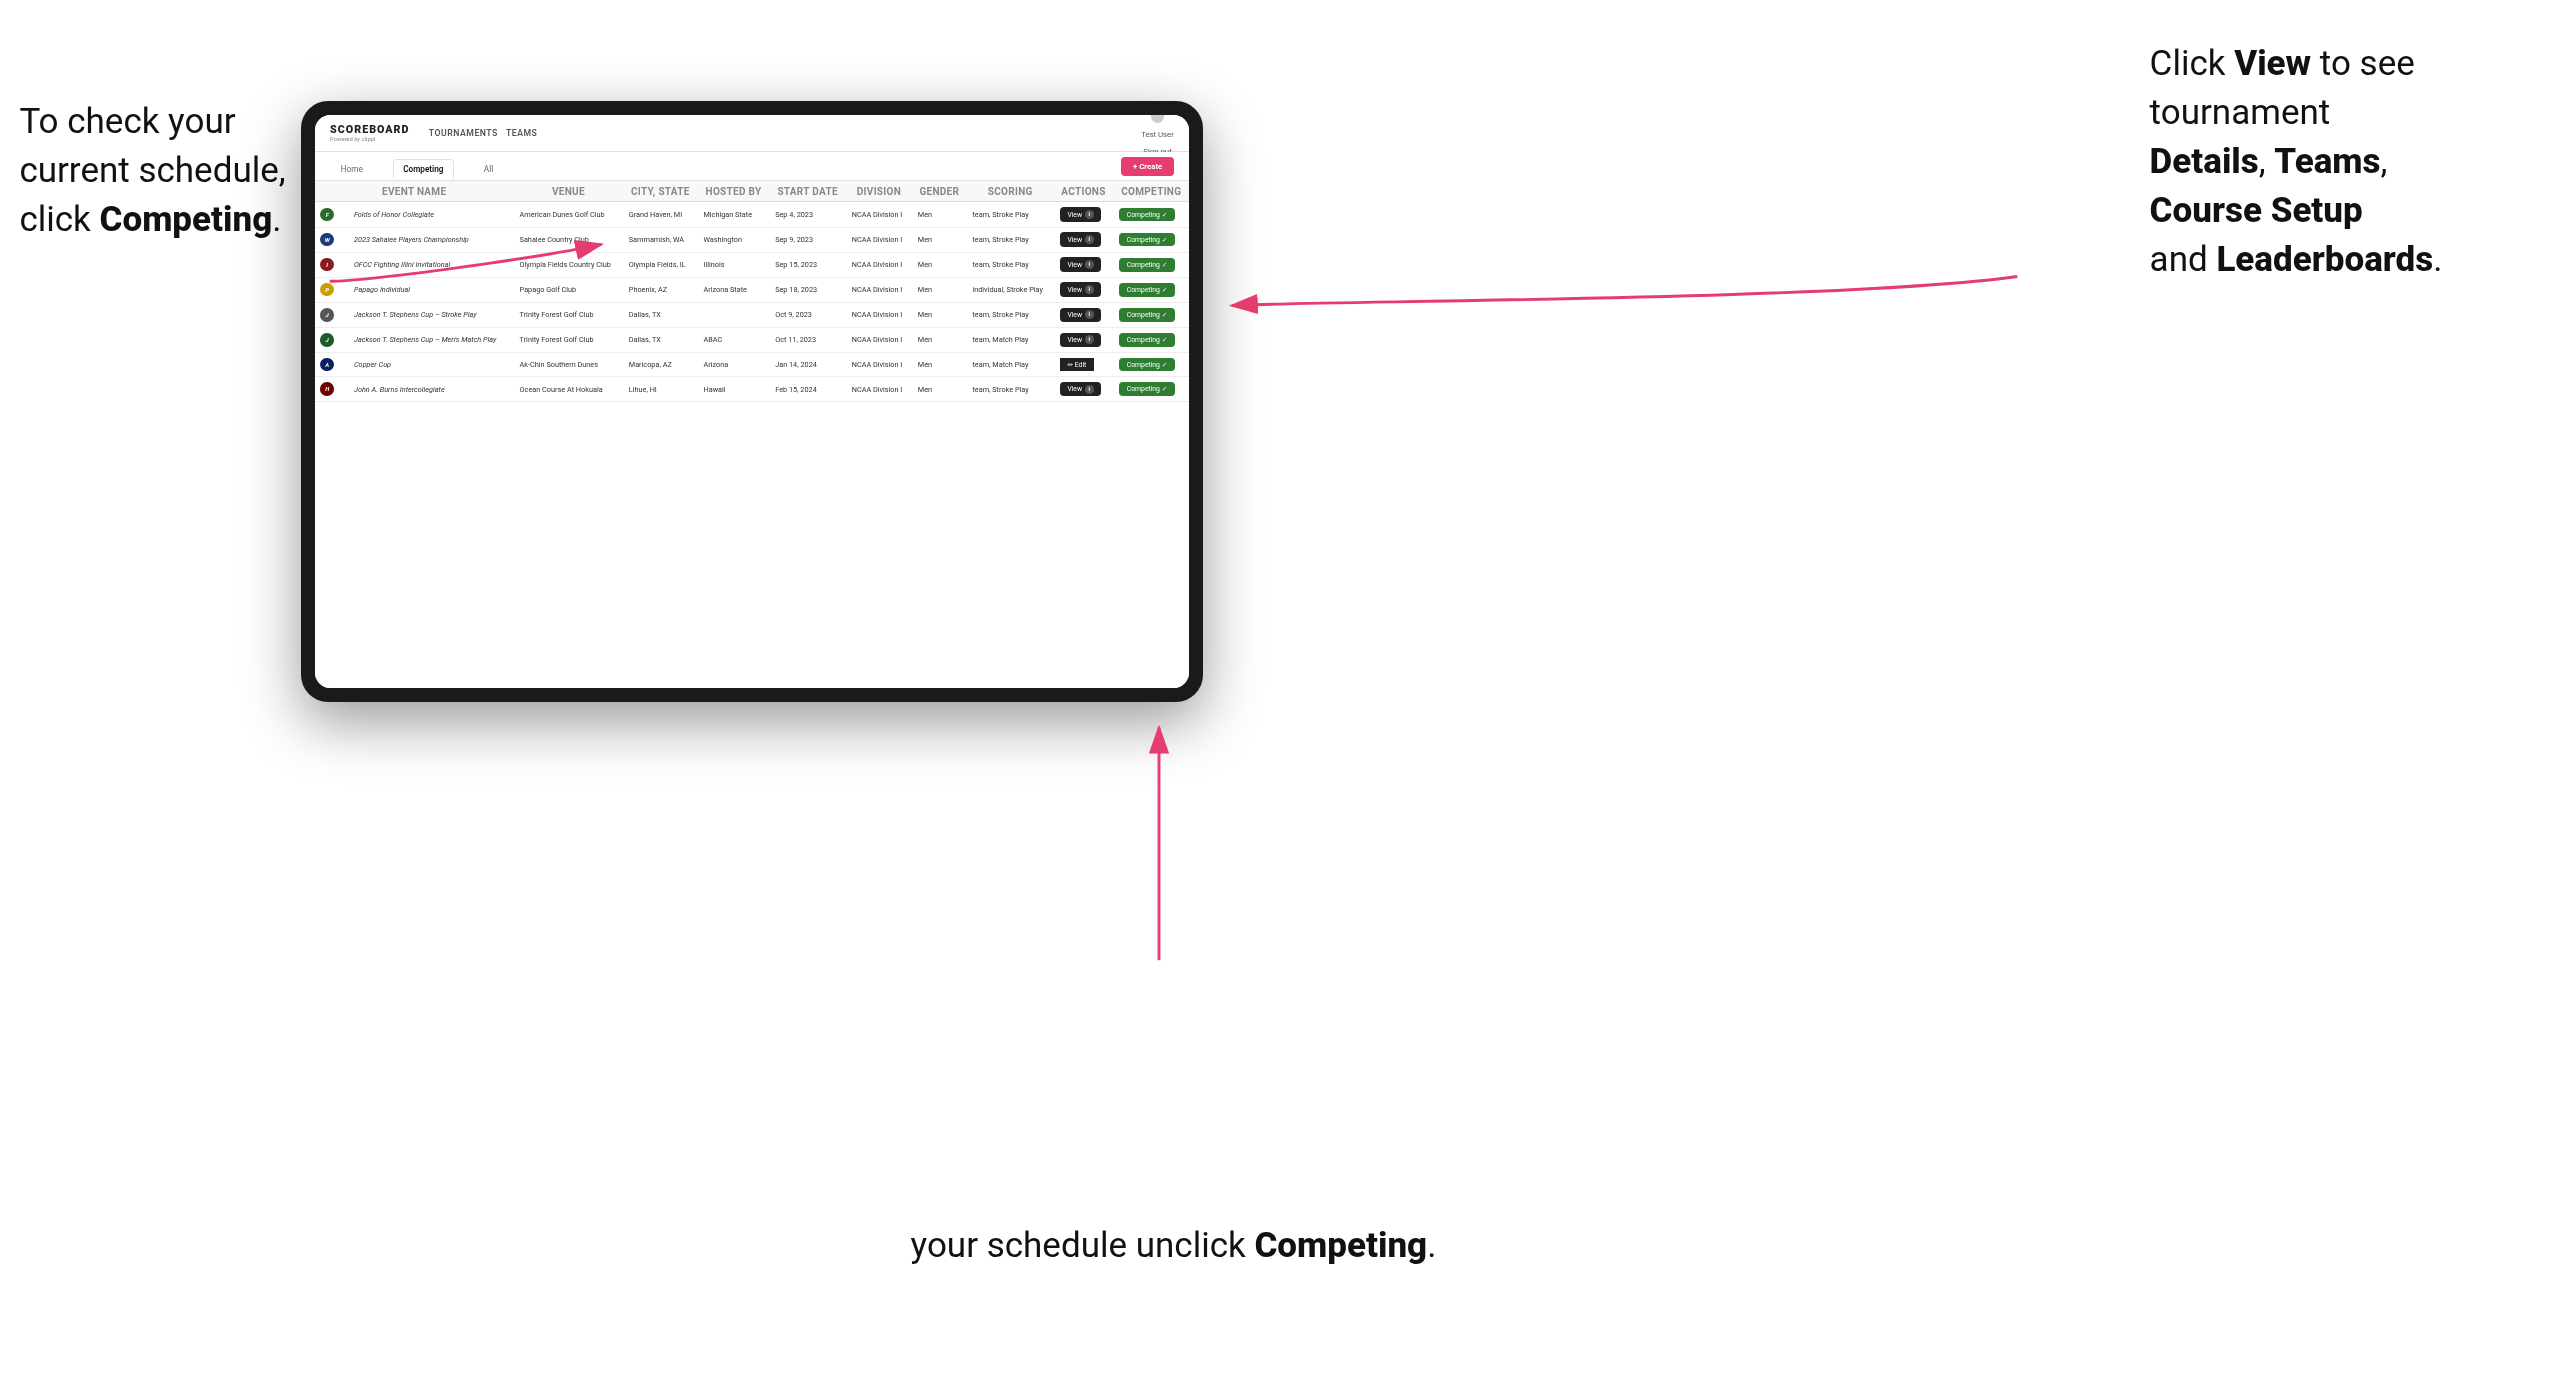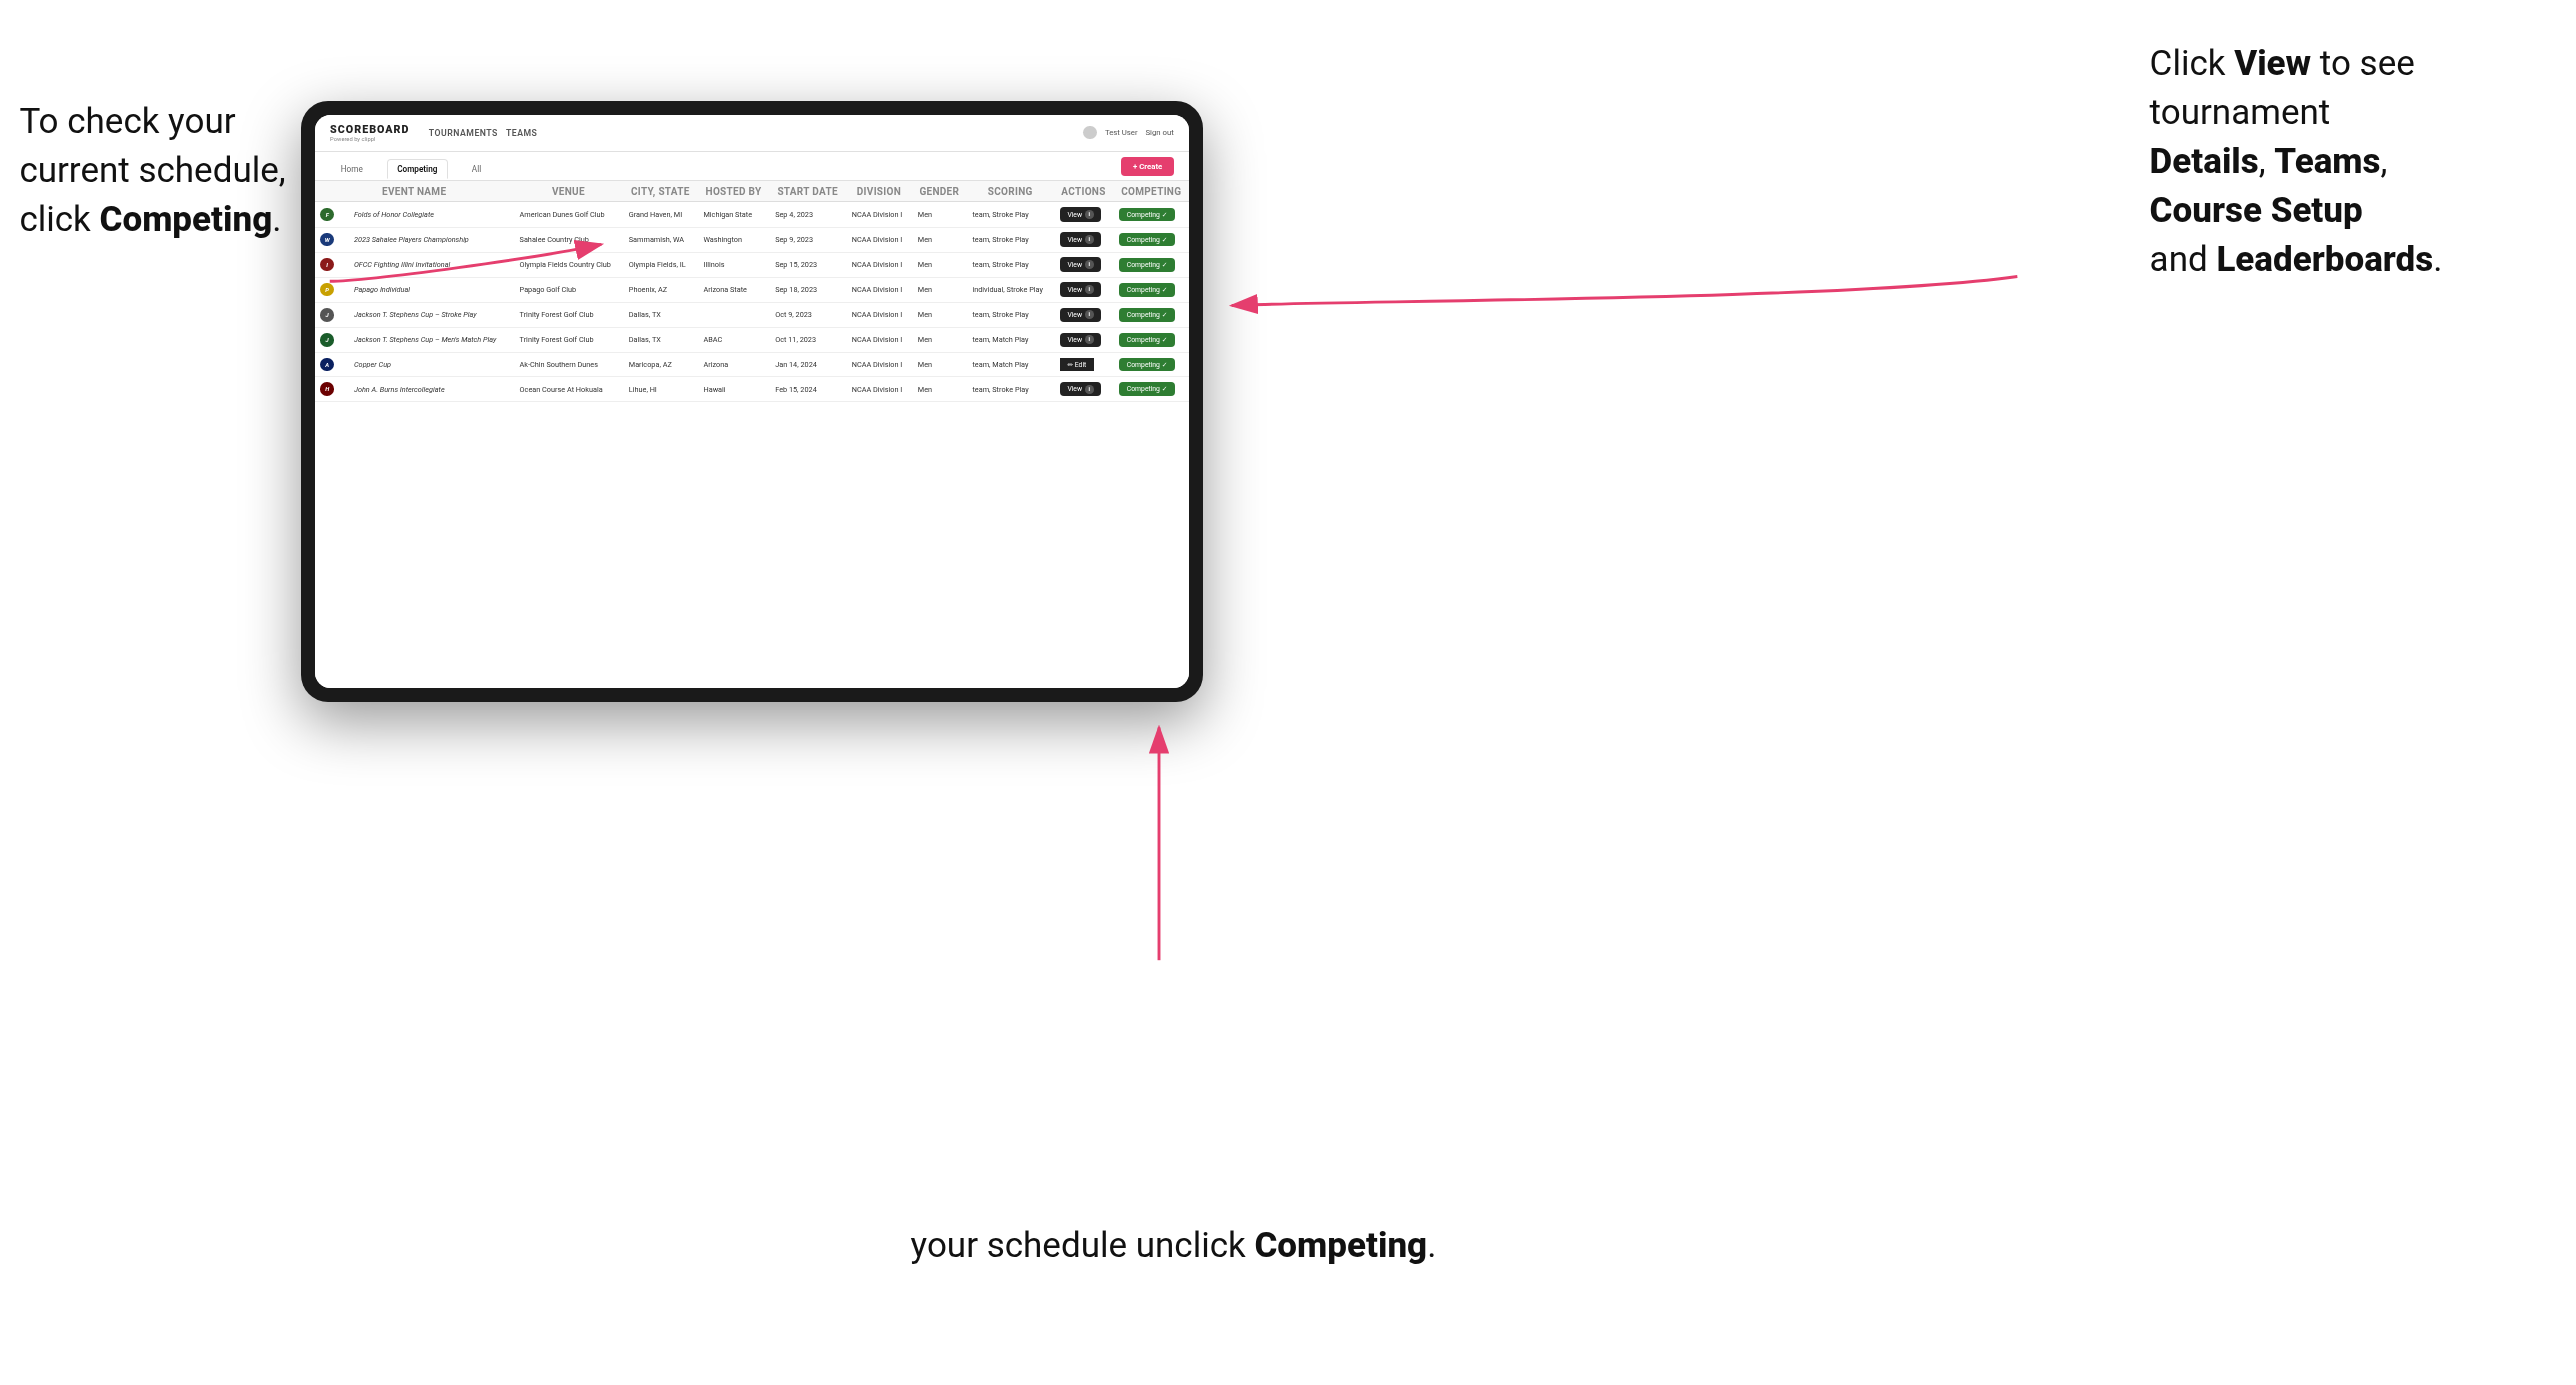--- a/index.html
+++ b/index.html
@@ -116,20 +116,21 @@
       cursor: pointer;
       padding: 3.9px 0;
     }
 
     .nav-right {
       display: flex;
       align-items: center;
       gap: 7.8px;
       font-size: 7.8px;
       color: #555;
+      flex-direction: column;
     }
     .nav-user-icon {
       width: 13.6px;
       height: 13.6px;
       background: #ccc;
       border-radius: 50%;
     }
     .sign-out {
       color: #555;
       cursor: pointer;
@@ -141,21 +142,21 @@
       padding: 5.8px 15.5px 0;
       display: flex;
       align-items: center;
       justify-content: space-between;
       border-bottom: 1px solid #e0e0e0;
       flex-shrink: 0;
     }
 
     .tabs {
       display: flex;
-      gap: 13px;
+      gap: 19px;
     }
 
     .tab {
       font-size: 8.2px;
       padding: 3.9px 9.7px;
       border-radius: 3.9px 3.9px 0 0;
       cursor: pointer;
       color: #666;
       border: 1px solid transparent;
     }

